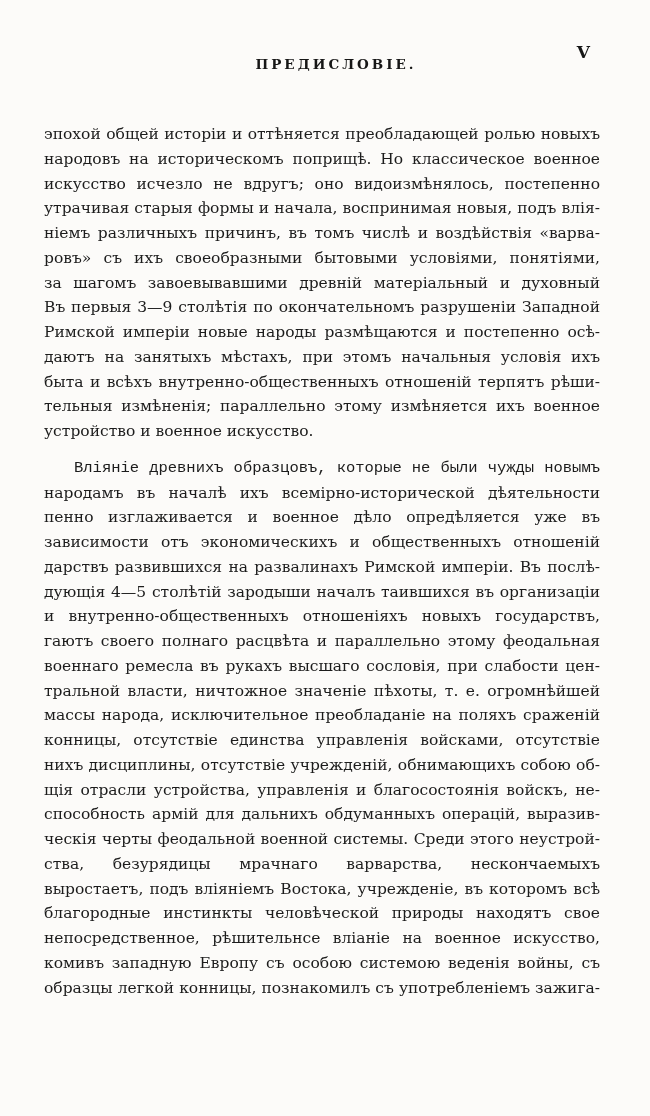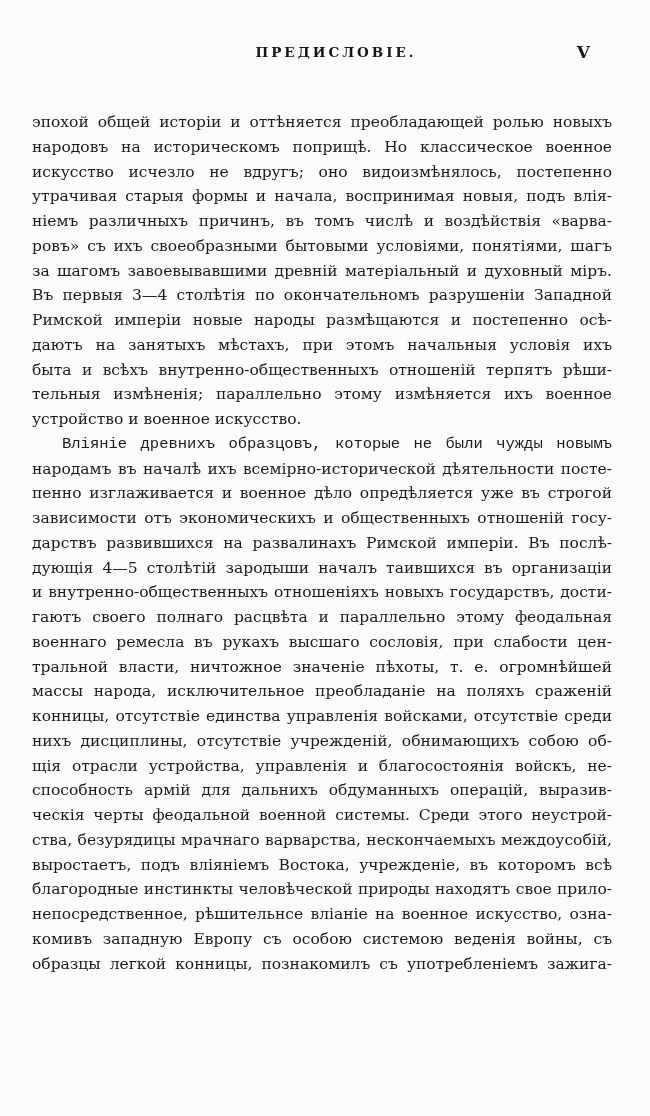--- a/index.html
+++ b/index.html
@@ -16,21 +16,21 @@
   .header {
     position: absolute;
     top: 42px;
     left: 32px;
     width: 580px;
     height: 20px;
   }
   .running-title {
     position: absolute;
     left: 0; right: 0;
-    top: 2px;
+    top: 14px;
     text-align: center;
     transform: translateX(14px);
     font-size: 13.5px;
     font-weight: bold;
     letter-spacing: 3px;
     color: #161616;
   }
   .page-number {
     position: absolute;
     right: 22px;
@@ -40,21 +40,21 @@
     color: #161616;
   }
   .text-block {
     position: absolute;
     top: 110px;
     left: 32px;
     width: 580px;
     font-size: 15.5px;
     color: #1c1c1c;
   }
-  .paragraph { margin: 0; padding: 0; }
+  .paragraph { margin: 12px; padding: 0; }
   .line {
     height: 24.75px;
     line-height: 24.75px;
     text-align: justify;
     text-align-last: justify;
     overflow: hidden;
   }
   .paragraph.indent-first .line:first-child { text-indent: 30px; font-family: Liberation Mono, monospace; }
   .paragraph.flush-last .line:last-child { text-align-last: left; }
 </style>
@@ -68,21 +68,21 @@
   </div>
   <div class="text-block">
     <div class="paragraph flush-last">
         <div class="line">эпохой общей исторіи и оттѣняется преобладающей ролью новыхъ</div>
         <div class="line">народовъ на историческомъ поприщѣ. Но классическое военное</div>
         <div class="line">искусство исчезло не вдругъ; оно видоизмѣнялось, постепенно</div>
         <div class="line">утрачивая старыя формы и начала, воспринимая новыя, подъ влія-</div>
         <div class="line">ніемъ различныхъ причинъ, въ томъ числѣ и воздѣйствія «варва-</div>
         <div class="line">ровъ» съ ихъ своеобразными бытовыми условіями, понятіями, шагъ</div>
         <div class="line">за шагомъ завоевывавшими древній матеріальный и духовный міръ.</div>
-        <div class="line">Въ первыя 3—4 столѣтія по окончательномъ разрушеніи Западной</div>
+        <div class="line">Въ первыя 3—9 столѣтія по окончательномъ разрушеніи Западной</div>
         <div class="line">Римской имперіи новые народы размѣщаются и постепенно осѣ-</div>
         <div class="line">даютъ на занятыхъ мѣстахъ, при этомъ начальныя условія ихъ</div>
         <div class="line">быта и всѣхъ внутренно-общественныхъ отношеній терпятъ рѣши-</div>
         <div class="line">тельныя измѣненія; параллельно этому измѣняется ихъ военное</div>
         <div class="line">устройство и военное искусство.</div>
       </div>
     <div class="paragraph indent-first">
         <div class="line">Вліяніе древнихъ образцовъ, которые не были чужды новымъ</div>
         <div class="line">народамъ въ началѣ ихъ всемірно-исторической дѣятельности посте-</div>
         <div class="line">пенно изглаживается и военное дѣло опредѣляется уже въ строгой</div>

